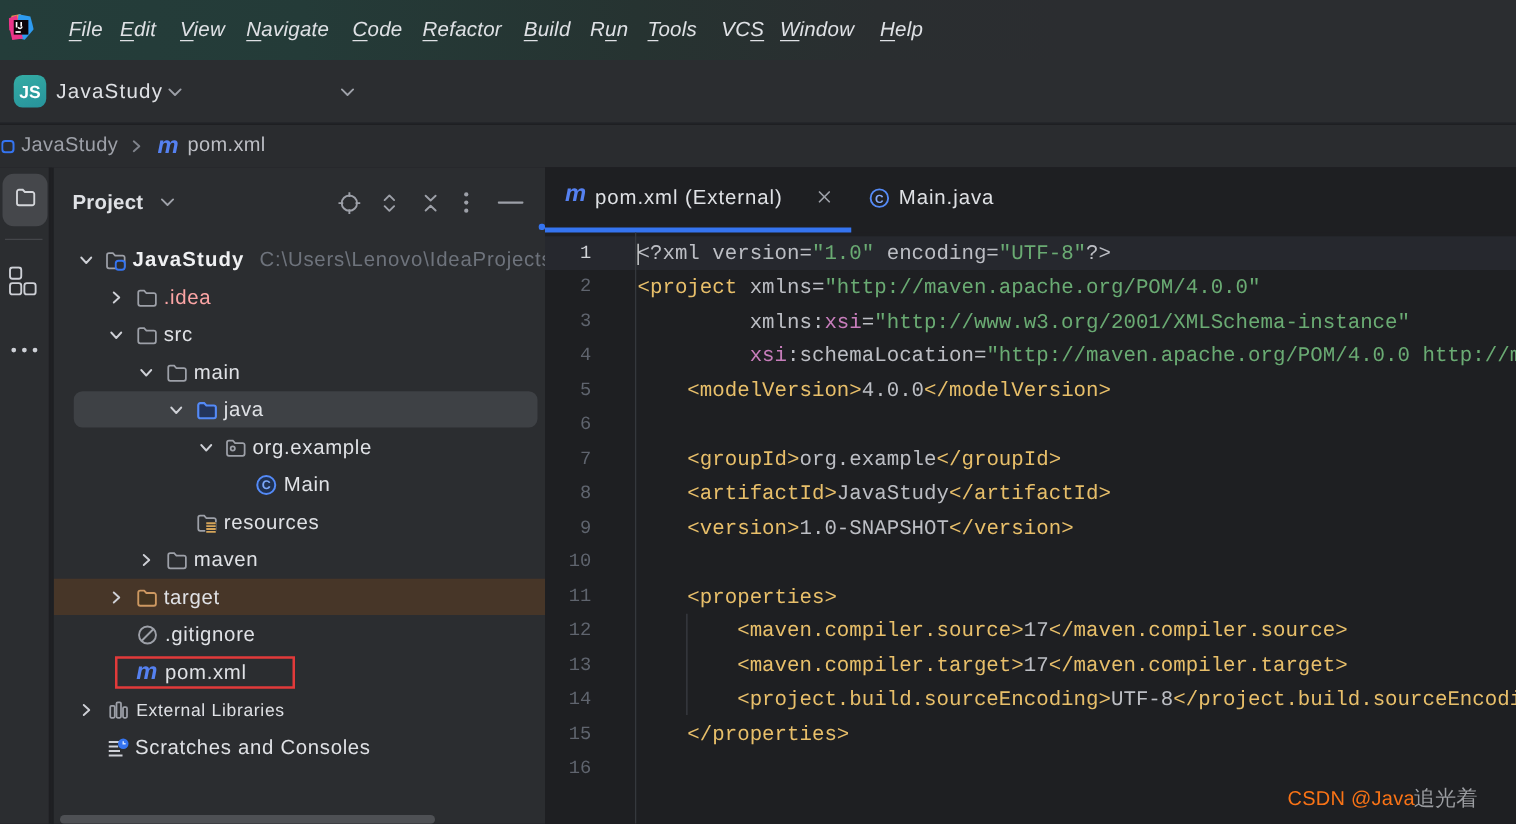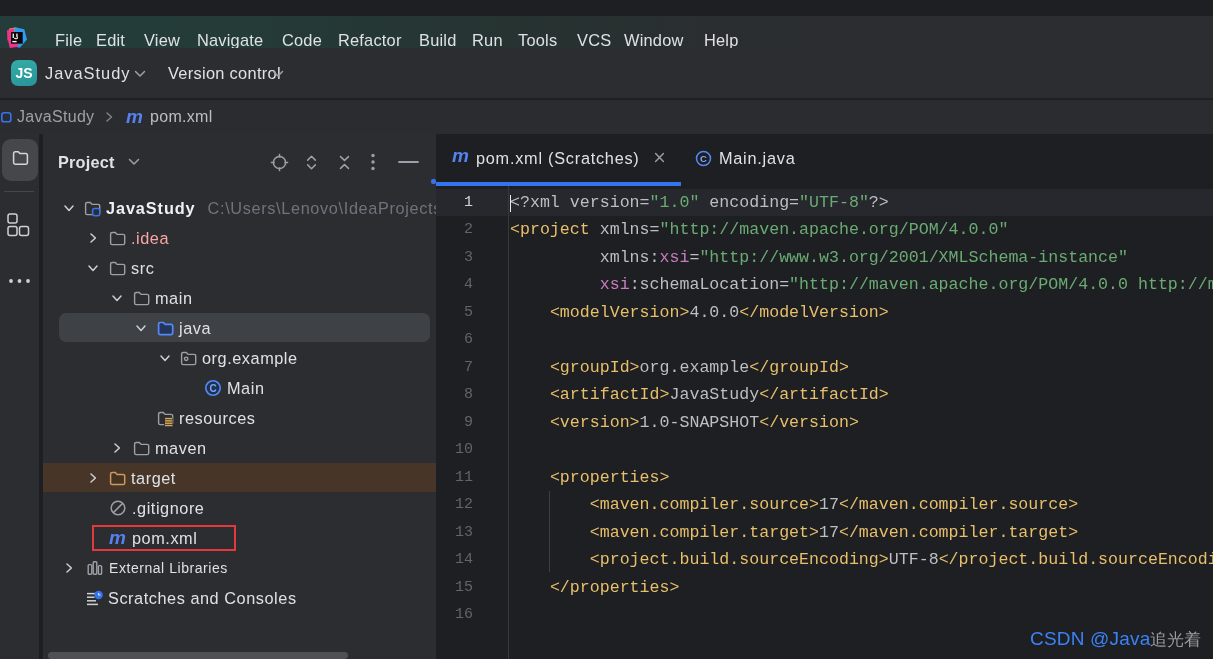--- a/index.html
+++ b/index.html
@@ -1,21 +1,21 @@
 <!DOCTYPE html>
 <html><head>
 <meta charset="utf-8">
 <style>
   * { margin:0; padding:0; box-sizing:border-box; }
   html,body { width:1213px; height:659px; overflow:hidden; background:#1e1f22;
     font-family:"Liberation Sans", sans-serif; }
   .abs { position:absolute; }
   
-  #menubar { position:absolute; left:0; top:16px; width:1213px; height:48px;
-    background:linear-gradient(90deg,#243d3a 0%,#243b38 20%,#263331 42%,#2a2e30 58%,#2b2d30 70%,#2b2d30 100%); }
+  #menubar { position:absolute; left:0; top:0; width:1213px; height:48px;
+    background:linear-gradient(90deg,#243d3a 0%,#243b38 20%,#263331 42%,#2a2e30 58%,#2b2d30 70%,#2b2d30 100%);font-style:italic; }
   #menubar .menu { position:absolute; top:0; height:48px; line-height:48px;
     color:#dfe1e5; font-size:16.4px; letter-spacing:0.2px; }
   #menubar .menu u { text-decoration-thickness:1px; text-underline-offset:3px; }
   
   #toolbar { position:absolute; left:0; top:48px; width:1213px; height:51px;
     background:#2b2d30; border-bottom:1px solid #1f2124;padding-left:28px; }
   #jsbadge { position:absolute; left:11px; top:12px; width:26px; height:26px; border-radius:7px;
     background:linear-gradient(160deg,#34aca4 0%,#27939c 100%);
     color:#fff; font-weight:bold; font-size:14px; text-align:center; line-height:26px; }
   .tbtext { position:absolute; top:0; height:51px; line-height:50px; color:#dfe1e5; font-size:16.4px; letter-spacing:0.3px; }
@@ -73,21 +73,20 @@
   <div class="menu" style="left:624px"><u>W</u>indow</div>
   <div class="menu" style="left:704px"><u>H</u>elp</div>
 </div>
 
 <div id="toolbar">
   <div id="jsbadge">JS</div>
   <div class="tbtext" style="left:45px;letter-spacing:1.0px">JavaStudy</div>
   <svg class="abs" style="left:133px;top:20px" width="14" height="12" viewBox="0 0 14 12">
       <polyline points="2.5,3.5 7,8 11.5,3.5" fill="none" stroke="#9da0a8" stroke-width="1.5" stroke-linecap="round" stroke-linejoin="round"></polyline>
     </svg>
-  <div class="tbtext" style="left:168px">Version control</div>
   <svg class="abs" style="left:271px;top:20px" width="14" height="12" viewBox="0 0 14 12">
       <polyline points="2.5,3.5 7,8 11.5,3.5" fill="none" stroke="#9da0a8" stroke-width="1.5" stroke-linecap="round" stroke-linejoin="round"></polyline>
     </svg>
 </div>
 
 <div id="crumbs">
   <svg class="abs" style="left:1px;top:12px" width="11" height="11" viewBox="0 0 11 11">
       <rect x="0.8" y="0.8" width="9" height="9" rx="2.4" fill="none" stroke="#3574f0" stroke-width="1.6"></rect>
     </svg>
   <div class="t" style="left:17px;color:#9da0a8">JavaStudy</div>
@@ -252,38 +251,38 @@
         <div class="abs" style="left:65px;top:449px;height:30px;line-height:30px;font-size:16.3px;letter-spacing:0.55px;color:#dfe1e5;white-space:nowrap"><span style="">Scratches and Consoles</span></div>
 <div class="abs" style="left:49px;top:391px;width:144px;height:26px;border:2.5px solid #e23a3a"></div>
 </div>
 
     <div class="abs" style="left:5px;top:518px;width:300px;height:7px;background:#4e5054;border-radius:3.5px"></div>
   </div>
 
   <div id="editor">
     <div id="tabbar">
       <div class="mvn abs" style="left:16px;top:11px;font-size:19px">m</div>
-      <div class="abs tabtext" style="left:40px;top:0;height:48px;line-height:48px">pom.xml (Scratches)</div>
+      <div class="abs tabtext" style="left:40px;top:0;height:48px;line-height:48px">pom.xml (External)</div>
       <svg class="abs" style="left:216px;top:16px" width="15" height="15" viewBox="0 0 15 15">
           <path d="M3.6 3.6 L11.4 11.4 M11.4 3.6 L3.6 11.4" stroke="#9da0a8" stroke-width="1.4" stroke-linecap="round"></path>
         </svg>
       <svg class="abs" style="left:259px;top:16px" width="17" height="17" viewBox="0 0 17 17">
         <circle cx="8.5" cy="8.5" r="7" fill="none" stroke="#548af7" stroke-width="1.5"></circle>
         <text x="8.5" y="12" font-size="9.5" text-anchor="middle" fill="#83a8f8" font-family="Liberation Sans" font-weight="bold">C</text>
       </svg>
       <div class="abs tabtext" style="left:283px;top:0;height:48px;line-height:48px">Main.java</div>
       <div id="tabline"></div>
     </div>
     <div id="caretline"></div>
     <div id="gutline"></div>
     <div id="indguide"></div>
     <div id="gutter"><span style="color:#d1d3d7">1</span><br>2<br>3<br>4<br>5<br>6<br>7<br>8<br>9<br>10<br>11<br>12<br>13<br>14<br>15<br>16</div>
     <div id="code">&lt;?xml version=<span class="str">"1.0"</span> encoding=<span class="str">"UTF-8"</span>?&gt;<br><span class="tag">&lt;project </span>xmlns=<span class="str">"http://maven.apache.org/POM/4.0.0"</span><br>         xmlns:<span class="ns">xsi</span>=<span class="str">"http://www.w3.org/2001/XMLSchema-instance"</span><br>         <span class="ns">xsi</span>:schemaLocation=<span class="str">"http://maven.apache.org/POM/4.0.0 http://maven.apache.org/xsd/maven-4.0.0.xsd"</span><br>    <span class="tag">&lt;modelVersion&gt;</span>4.0.0<span class="tag">&lt;/modelVersion&gt;</span><br><br>    <span class="tag">&lt;groupId&gt;</span>org.example<span class="tag">&lt;/groupId&gt;</span><br>    <span class="tag">&lt;artifactId&gt;</span>JavaStudy<span class="tag">&lt;/artifactId&gt;</span><br>    <span class="tag">&lt;version&gt;</span>1.0-SNAPSHOT<span class="tag">&lt;/version&gt;</span><br><br>    <span class="tag">&lt;properties&gt;</span><br>        <span class="tag">&lt;maven.compiler.source&gt;</span>17<span class="tag">&lt;/maven.compiler.source&gt;</span><br>        <span class="tag">&lt;maven.compiler.target&gt;</span>17<span class="tag">&lt;/maven.compiler.target&gt;</span><br>        <span class="tag">&lt;project.build.sourceEncoding&gt;</span>UTF-8<span class="tag">&lt;/project.build.sourceEncoding&gt;</span><br>    <span class="tag">&lt;/properties&gt;</span><br></div>
     <div id="caret"></div>
-    <div id="watermark" class="abs" style="left:594px;top:494px;white-space:nowrap"><span style="font-size:19px;color:#3b82f6;letter-spacing:0.2px">CSDN @Java</span><svg width="51" height="20" viewBox="0 0 51 20" style="vertical-align:-4px;margin-left:-1px">
+    <div id="watermark" class="abs" style="left:594px;top:494px;white-space:nowrap"><span style="font-size:16px;color:#f97316;letter-spacing:0.2px">CSDN @Java</span><svg width="51" height="20" viewBox="0 0 51 20" style="vertical-align:-4px;margin-left:-1px">
           <g transform="translate(0,16.2) scale(0.016602,-0.016602)">
             <path d="M586 -92Q353 -94 233 29L68 -84Q52 -49 29 -19L201 70V473H137Q85 473 34 471Q36 499 34 527Q85 524 137 524H271V69Q349 17 416 -2Q469 -15 586 -16L963 -18Q926 -45 929 -91ZM253 660 194 611 78 753 137 801ZM863 712V472H481V362H876V56H806V117H482Q483 78 485 40Q447 44 409 40Q412 110 412 180L411 712Q465 712 518 712Q547 733 567.5 760.0Q588 787 609 827Q642 807 678 795Q659 751 623 712ZM806 168V311H481V168ZM481 523H794V661H564L549 651Q547 656 544 661Q515 661 481 661Z" fill="#9b9da1"></path>
           </g>
           <g transform="translate(17,16.2) scale(0.016602,-0.016602)">
             <path d="M668 -110Q594 -103 572 -37Q562 -8 562 31V360H415Q444 130 228 -76Q170 -132 124 -136Q81 -93 27 -66Q260 -45 324 180Q349 269 337 360H158Q100 360 41 357Q45 389 41 420Q100 417 158 417H471V694Q471 768 467 841Q507 837 546 841Q543 768 543 694V417H865Q924 417 982 420Q979 389 982 357Q924 360 865 360H634V31Q634 -45 670 -45H856Q867 -45 870.5 -39.0Q874 -33 876.0 -29.5Q878 -26 879.0 -19.5Q880 -13 881 -9L900 157Q932 135 971 137L942 -70Q939 -92 927 -105Q921 -110 911 -110ZM814 742Q844 716 879 697Q846 646 809 597L677 428Q651 456 614 464Q643 499 670 536ZM311 444Q230 572 137 691L199 740Q295 618 378 487Z" fill="#9b9da1"></path>
           </g>
           <g transform="translate(34,16.2) scale(0.016602,-0.016602)">
             <path d="M374 -122Q337 -118 300 -122Q303 -53 303 16V266Q267 226 210.5 175.5Q154 125 69 77Q53 116 17 139Q212 241 334 417H145Q101 417 56 414Q59 438 56 463Q101 460 145 460H362Q386 500 406 542H252Q207 542 163 539Q166 563 163 588Q207 585 252 585H425Q441 625 453 667H208Q159 667 111 665Q114 691 111 717Q159 715 208 715H367L272 825L329 874L450 732L430 715H585L664 801L703 837Q726 808 754 783L681 715H845Q893 715 942 717Q939 691 942 665Q893 667 845 667H633L627 660Q624 664 620 667H530Q517 626 500 585H788Q833 585 877 588Q875 563 877 539Q833 542 788 542H481Q463 501 440 460H893Q937 460 981 463Q979 438 981 414Q937 417 893 417H415Q393 380 368 345H371V343H858V-120H790V-59H372Q372 -91 374 -122ZM790 224V300L371 299Q371 262 371 224ZM790 104V180H371V104ZM790 60H371V-15H790Z" fill="#9b9da1"></path>
           </g>
         </svg></div>

